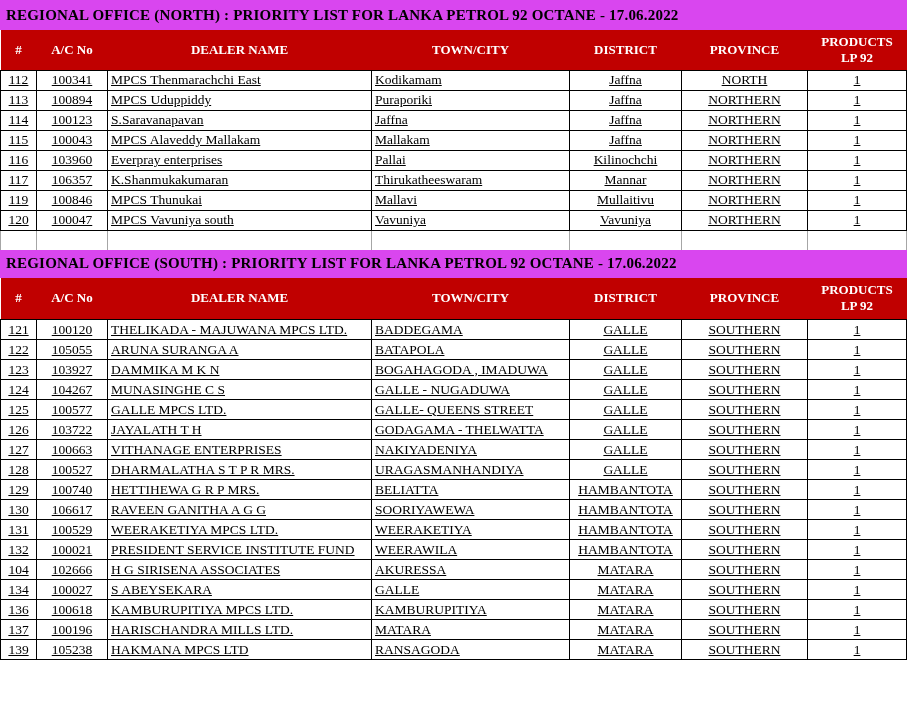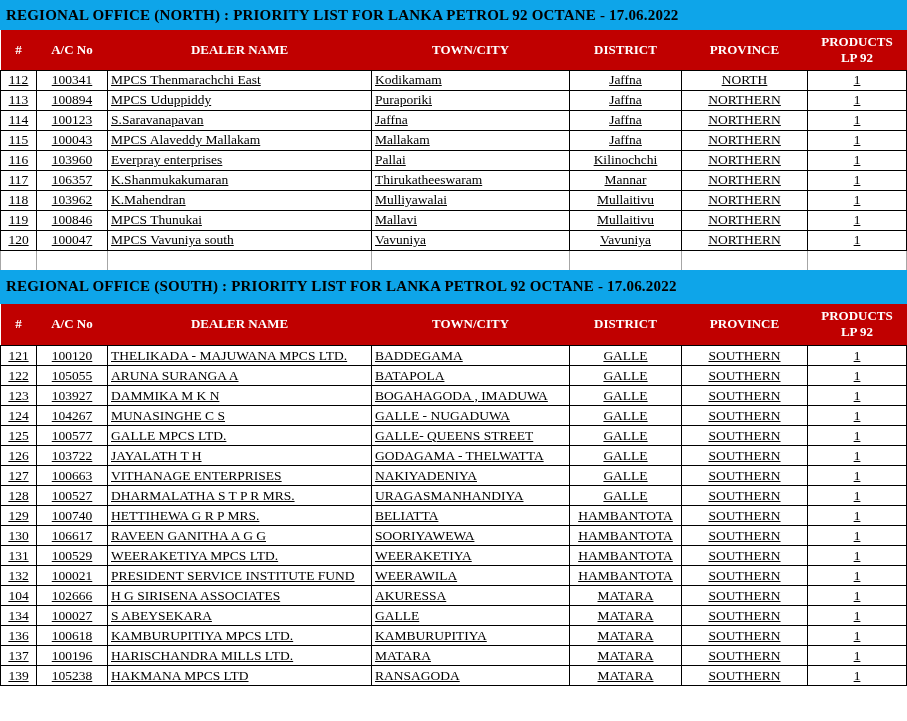--- a/index.html
+++ b/index.html
@@ -10,32 +10,32 @@
   body {
     width: 907px;
     height: 721px;
     overflow: hidden;
     font-family: "Liberation Serif", "DejaVu Serif", serif;
     color: #000000;
   }
   .sheet { width: 907px; }
 
   .title-bar {
-    background: #0ea5e9;
+    background: #d946ef;
     color: #000000;
     font-weight: bold;
     font-size: 15px;
     letter-spacing: 0.2px;
     display: flex;
     align-items: center;
     padding-left: 6px;
     box-sizing: border-box;
   }
   .title-north { height: 30px; }
-  .title-south { height: 34px; }
+  .title-south { height: 28px; }
 
   table.ptable {
     border-collapse: collapse;
     table-layout: fixed;
     width: 906px;
   }
   table.ptable th {
     background: #C00000;
     color: #FFFFFF;
     font-weight: bold;
@@ -157,29 +157,20 @@
           <tr>
             <td class="c">117</td>
             <td class="c">106357</td>
             <td class="l">K.Shanmukakumaran</td>
             <td class="l">Thirukatheeswaram</td>
             <td class="c">Mannar</td>
             <td class="c">NORTHERN</td>
             <td class="c">1</td>
           </tr>
           <tr>
-            <td class="c">118</td>
-            <td class="c">103962</td>
-            <td class="l">K.Mahendran</td>
-            <td class="l">Mulliyawalai</td>
-            <td class="c">Mullaitivu</td>
-            <td class="c">NORTHERN</td>
-            <td class="c">1</td>
-          </tr>
-          <tr>
             <td class="c">119</td>
             <td class="c">100846</td>
             <td class="l">MPCS Thunukai</td>
             <td class="l">Mallavi</td>
             <td class="c">Mullaitivu</td>
             <td class="c">NORTHERN</td>
             <td class="c">1</td>
           </tr>
           <tr>
             <td class="c">120</td>

